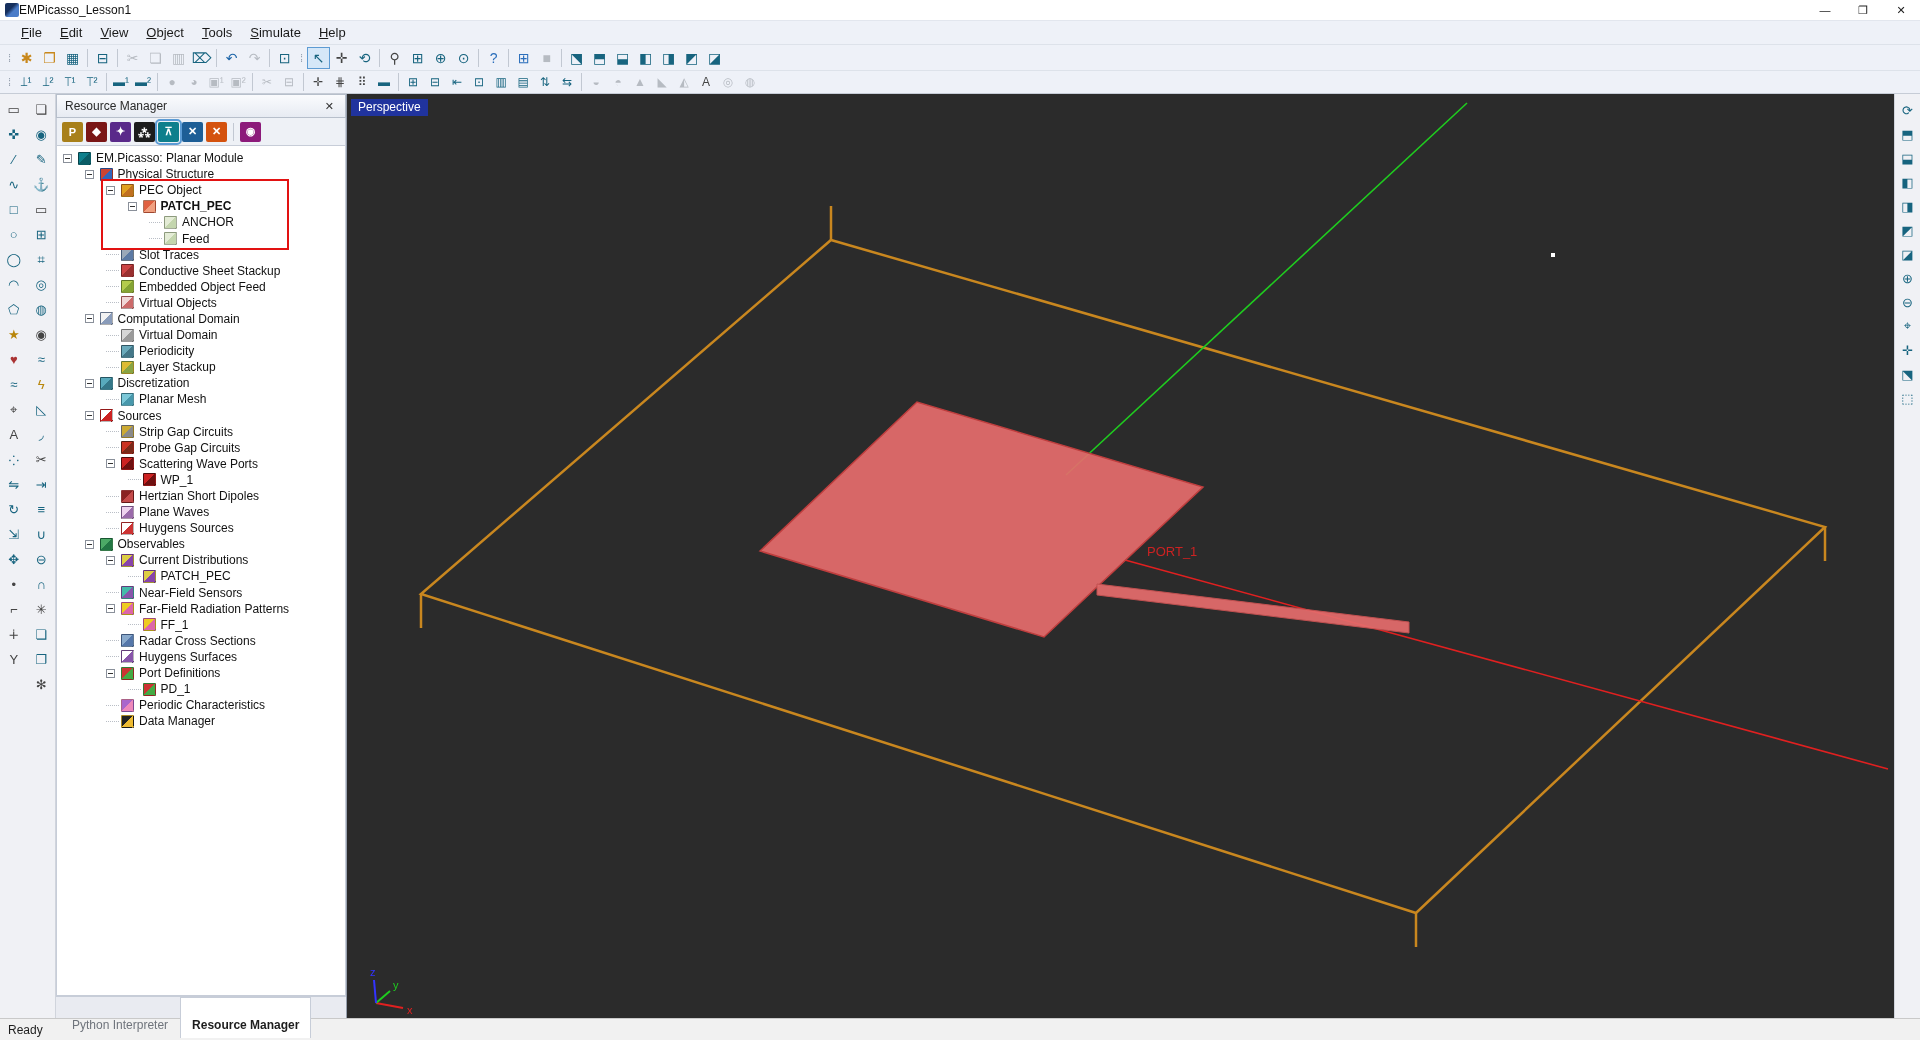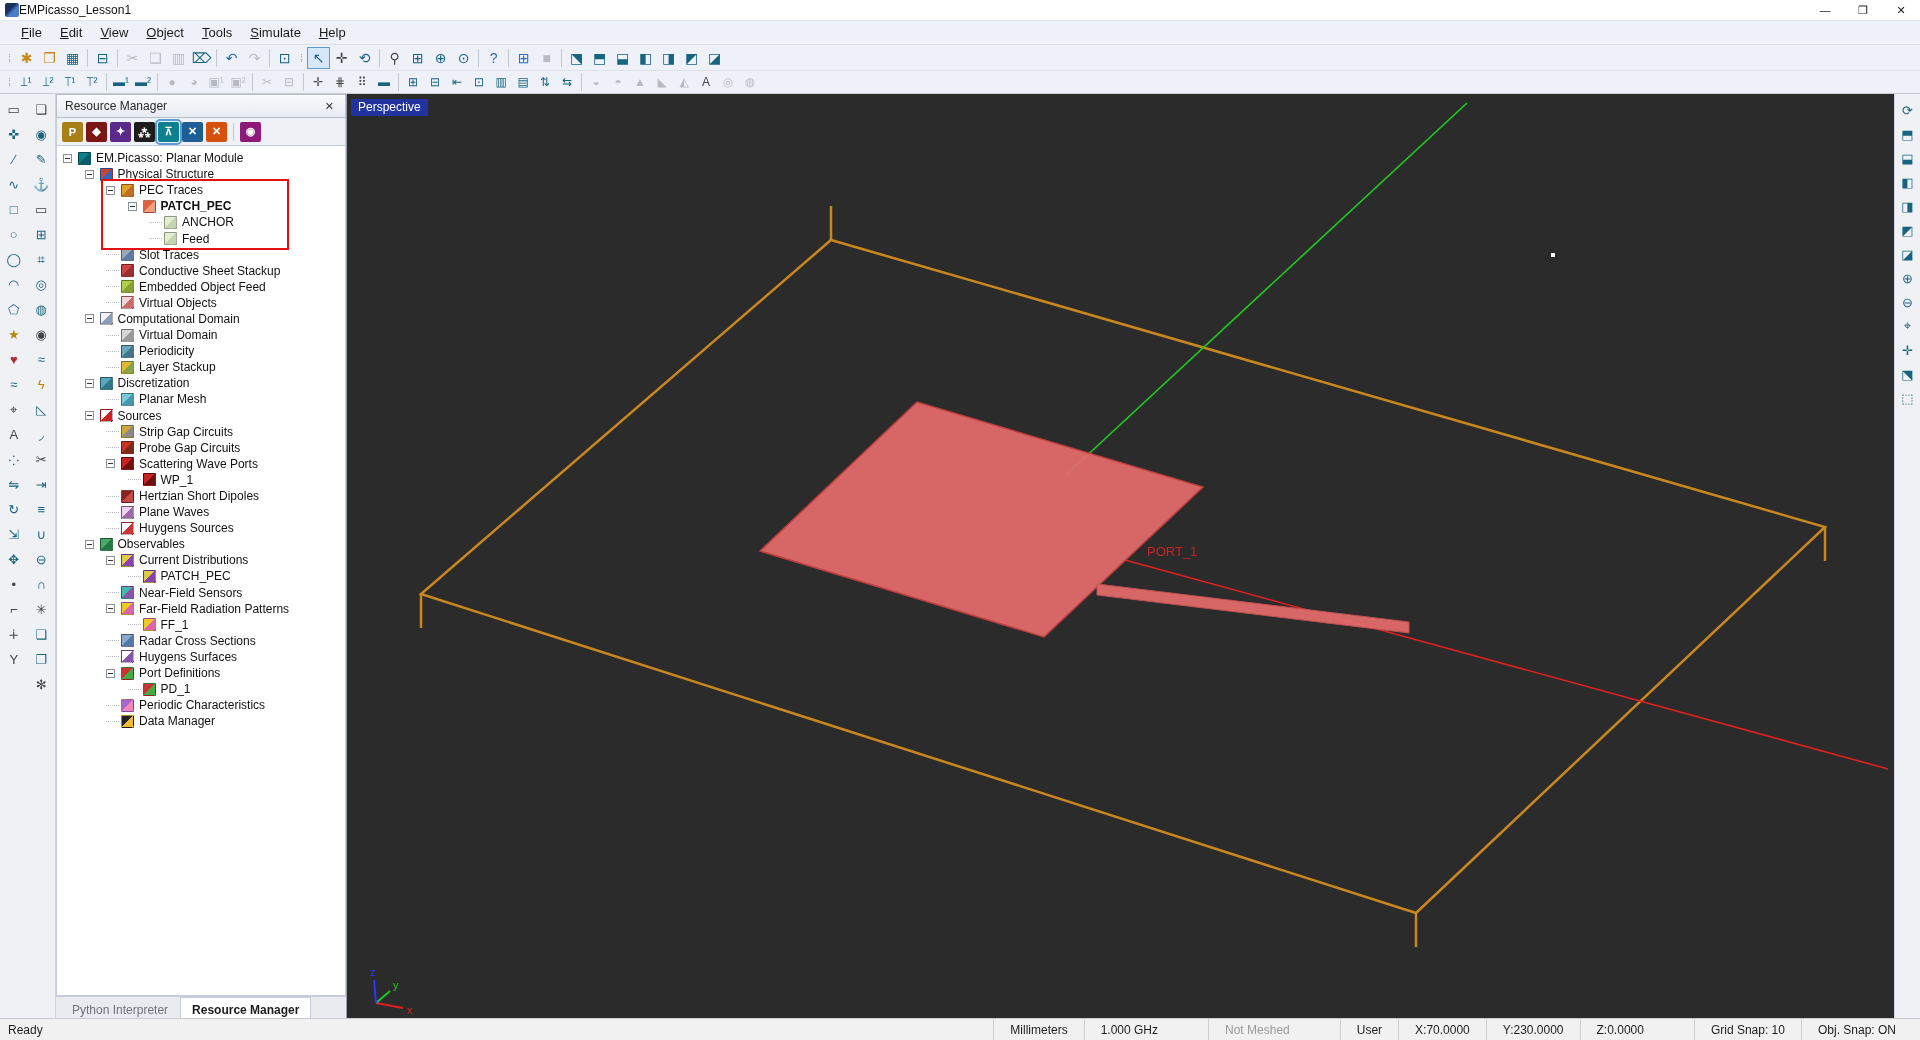--- a/index.html
+++ b/index.html
@@ -38,21 +38,21 @@
   .tree-wrap{flex:1;background:#fff;border:1px solid #c7cdd8;border-top:none;position:relative;overflow:hidden;padding-top:4px}
   .tree-row{height:16.1px;display:flex;align-items:center;font-size:12px;color:#111;white-space:nowrap}
   .indent{flex:none}
   .minus-box{width:9px;height:9px;border:1px solid #8a909a;background:#fff;position:relative;margin-right:4px;flex:none}
   .minus-box::after{content:"";position:absolute;left:1px;right:1px;top:3px;height:1px;background:#333}
   .leaf-dash{width:13px;border-top:1px dotted #b9bec6;margin-right:0;flex:none;transform:translateY(0px)}
   .tree-icon{width:13px;height:13px;margin:0 5px 0 2px;flex:none;border:1px solid rgba(0,0,0,.28);border-radius:1px}
   .tree-label.bold{font-weight:bold}
   .anno{position:absolute;border:2px solid #e21212;pointer-events:none}
   .tabs{height:22px;display:flex;align-items:stretch;background:#e9ebf1;border-top:1px solid #c7cdd8;padding-left:4px;font-size:12px}
-  .tab{padding:5px 11px;color:#6f747c;border:1px solid transparent}
+  .tab{padding:20px 11px;color:#6f747c;border:1px solid transparent}
   .tab.active{background:#fff;color:#1d1d1d;font-weight:bold;border:1px solid #c7cdd8;border-bottom:none}
   
   .viewport{flex:1;position:relative;background:#2b2b2b;overflow:hidden}
   .viewport svg{position:absolute;left:0;top:0}
   .persp{position:absolute;left:4px;top:5px;background:#20339e;color:#fff;font-size:12px;padding:1px 7px 2px}
   
   .right-toolbar{width:26px;background:#f0f1f5;border-left:1px solid #d0d4dc;display:flex;flex-direction:column;align-items:center;padding-top:4px;flex:none}
   .rtbtn{width:22px;height:24px;display:flex;align-items:center;justify-content:center;font-size:13px;color:#17647f}
   
   .statusbar{height:22px;background:#f1f1f1;border-top:1px solid #c9c9c9;display:flex;align-items:center;font-size:12px;color:#1d1d1d;padding:0 8px}
@@ -248,21 +248,21 @@
         <div class="tree-row">
           <span class="indent" style="width: 27.5px;"></span>
           <span class="minus-box"></span>
           <span class="tree-icon" style="background: linear-gradient(135deg, rgb(204, 68, 51) 50%, rgb(51, 102, 187) 50%);"></span>
           <span class="tree-label">Physical Structure</span>
         </div>
         <div class="tree-row">
           <span class="indent" style="width: 49px;"></span>
           <span class="minus-box"></span>
           <span class="tree-icon" style="background: linear-gradient(135deg, rgb(224, 160, 32) 50%, rgb(192, 112, 32) 50%);"></span>
-          <span class="tree-label">PEC Traces</span>
+          <span class="tree-label">PEC Object</span>
         </div>
         <div class="tree-row">
           <span class="indent" style="width: 70.5px;"></span>
           <span class="minus-box"></span>
           <span class="tree-icon" style="background: linear-gradient(135deg, rgb(224, 96, 64) 50%, rgb(240, 160, 128) 50%);"></span>
           <span class="tree-label bold">PATCH_PEC</span>
         </div>
         <div class="tree-row">
           <span class="indent" style="width: 92px;"></span>
           <span class="leaf-dash"></span>
@@ -498,24 +498,13 @@
       <div class="rtbtn">⊖</div>
       <div class="rtbtn">⌖</div>
       <div class="rtbtn">✛</div>
       <div class="rtbtn">⬔</div>
       <div class="rtbtn">⬚</div>
     </div>
 </div>
 
 <div class="statusbar">
   <span>Ready</span>
-  <div class="status-right" id="status-right">
-      <div class="seg">Millimeters</div>
-      <div class="seg">1.000 GHz</div>
-      <div class="seg muted gap">Not Meshed</div>
-      <div class="seg gap">User</div>
-      <div class="seg">X:70.0000</div>
-      <div class="seg">Y:230.0000</div>
-      <div class="seg">Z:0.0000</div>
-      <div class="seg gap">Grid Snap: 10</div>
-      <div class="seg">Obj. Snap: ON</div>
-    </div>
 </div>
 
 </body></html>

